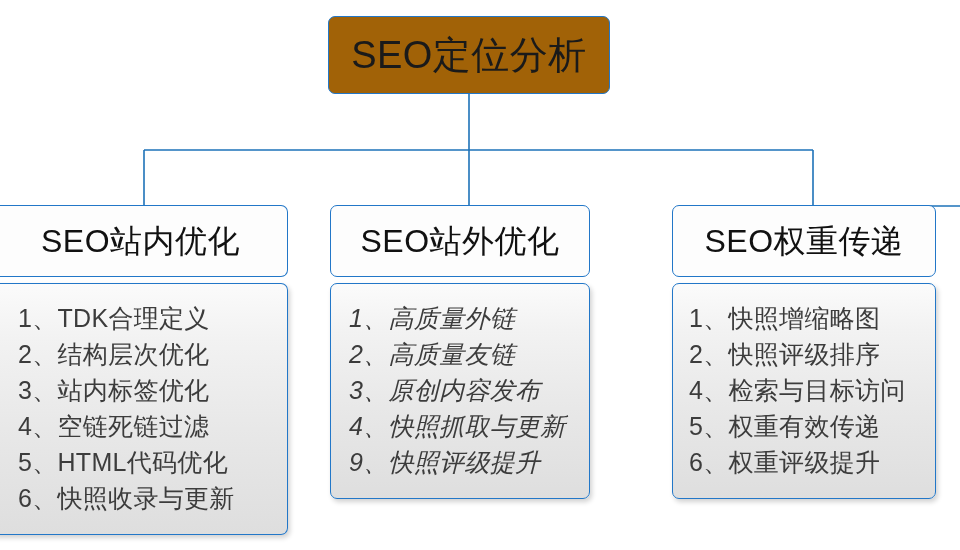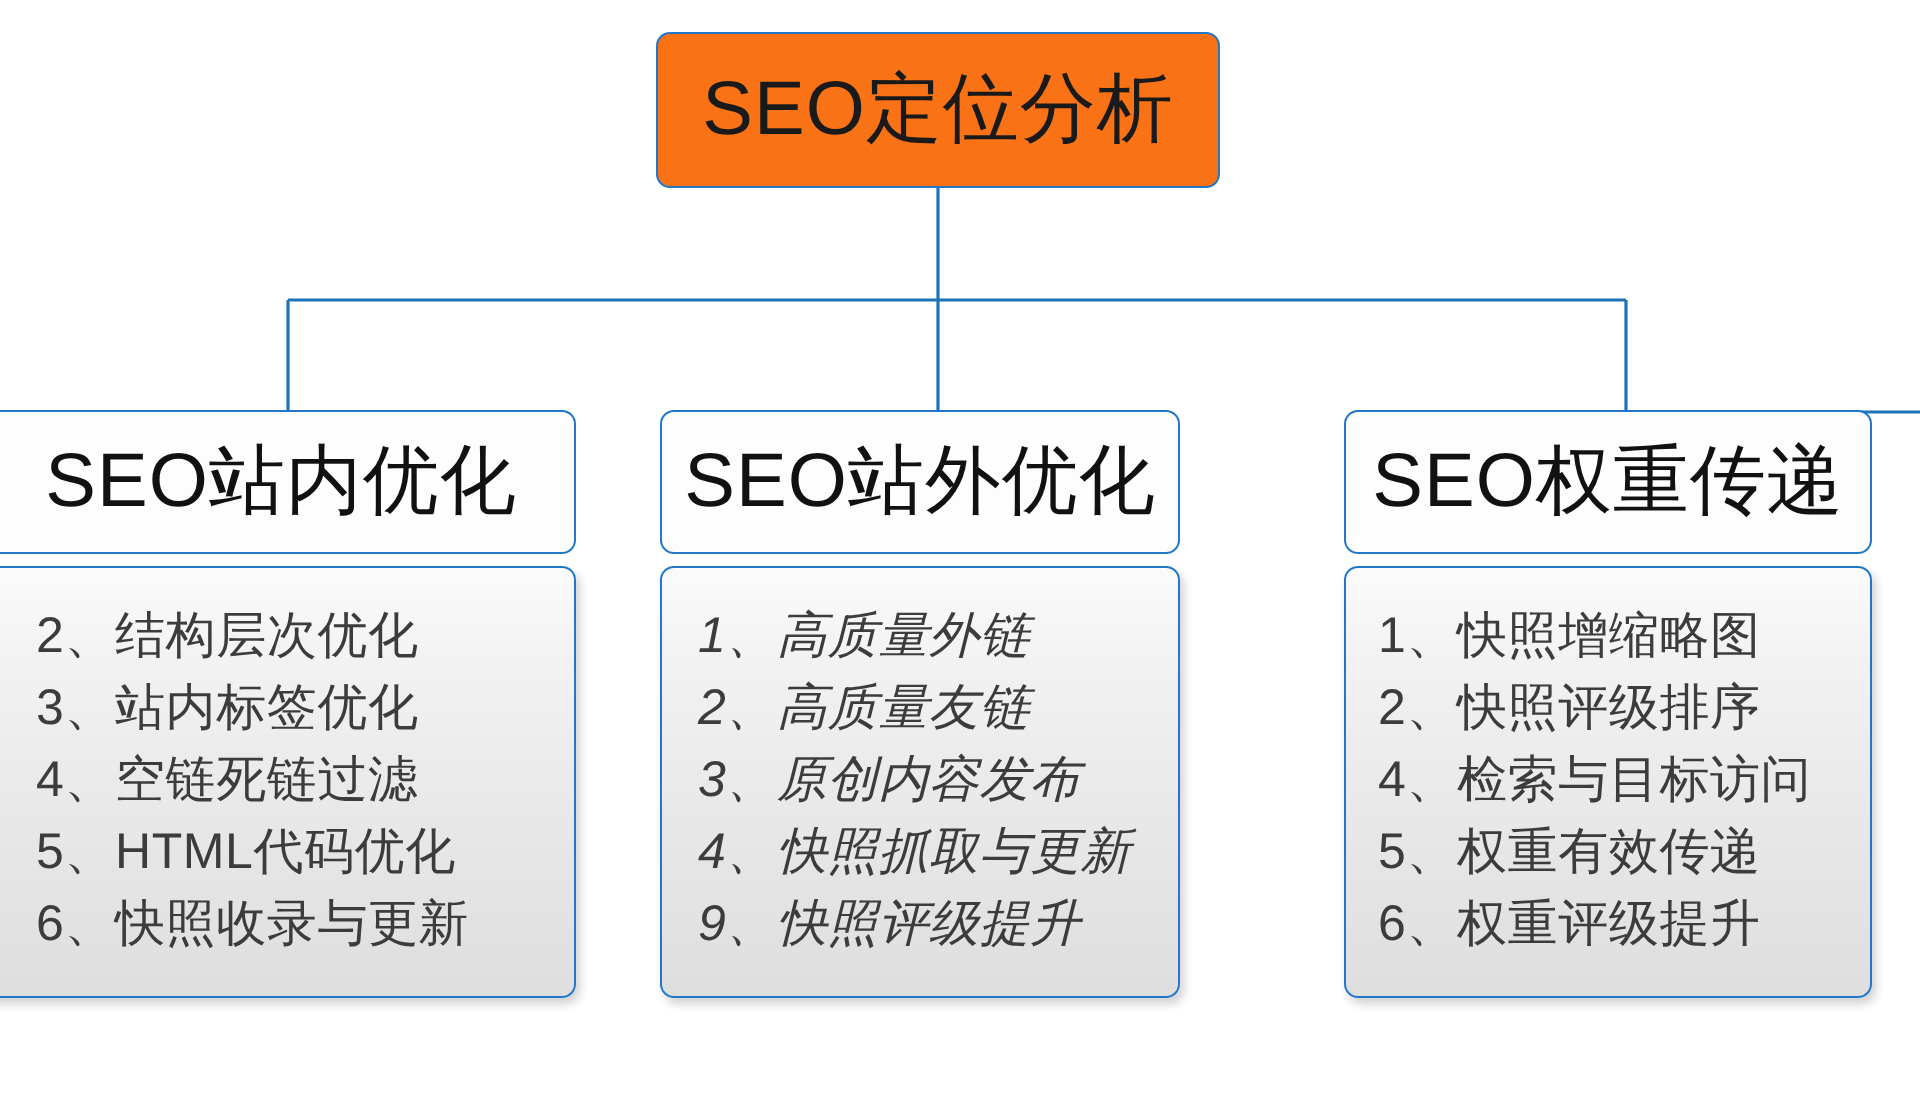--- a/index.html
+++ b/index.html
@@ -36,21 +36,21 @@
   
   .root-box {
     position: absolute;
     left: 328px;
     top: 16px;
     width: 282px;
     height: 78px;
     box-sizing: border-box;
     border: 1.6px solid #2277c8;
     border-radius: 7px;
-    background: #f97316;
+    background: #a16207;
     display: flex;
     align-items: center;
     justify-content: center;
   }
   .root-label {
     font-size: 38px;
     color: #1a1a1a;
     letter-spacing: 0.5px;
     line-height: 1;
     white-space: nowrap;
@@ -72,21 +72,21 @@
     border-radius: 7px;
     background: #fdfdfd;
     display: flex;
     align-items: center;
     justify-content: center;
     position: relative;
     z-index: 2;
   }
   .col-1 .col-header { border-radius: 0 7px 7px 0; border-left: none; }
   .col-header-label {
-    font-size: 38px;
+    font-size: 32px;
     color: #111111;
     letter-spacing: 0.5px;
     line-height: 1;
     white-space: nowrap;
   }
 
   .col-body {
     box-sizing: border-box;
     margin-top: 6px;
     border: 1.6px solid #2277c8;
@@ -136,20 +136,21 @@
   <div class="root-box">
     <span class="root-label">SEO定位分析</span>
   </div>
 
   <div class="column col-1">
     <div class="col-header">
       <span class="col-header-label">SEO站内优化</span>
     </div>
     <div class="col-body">
       <ul class="item-list">
+        <li class="item">1、TDK合理定义</li>
         <li class="item">2、结构层次优化</li>
         <li class="item">3、站内标签优化</li>
         <li class="item">4、空链死链过滤</li>
         <li class="item">5、HTML代码优化</li>
         <li class="item">6、快照收录与更新</li>
       </ul>
     </div>
   </div>
 
   <div class="column col-2">

